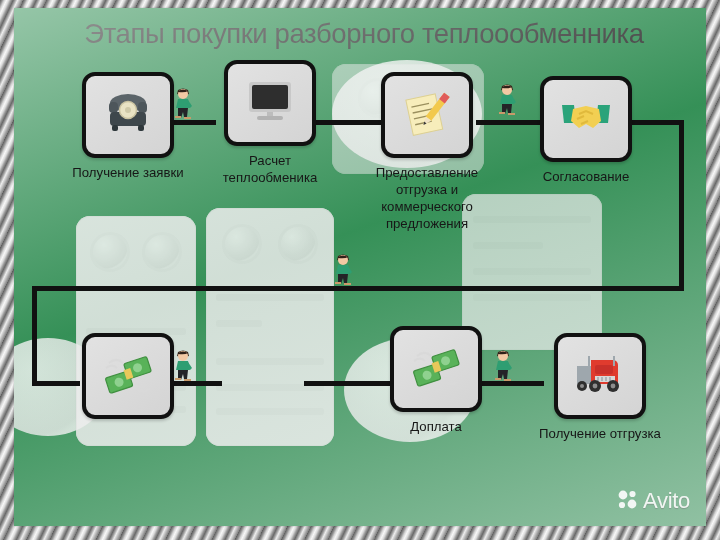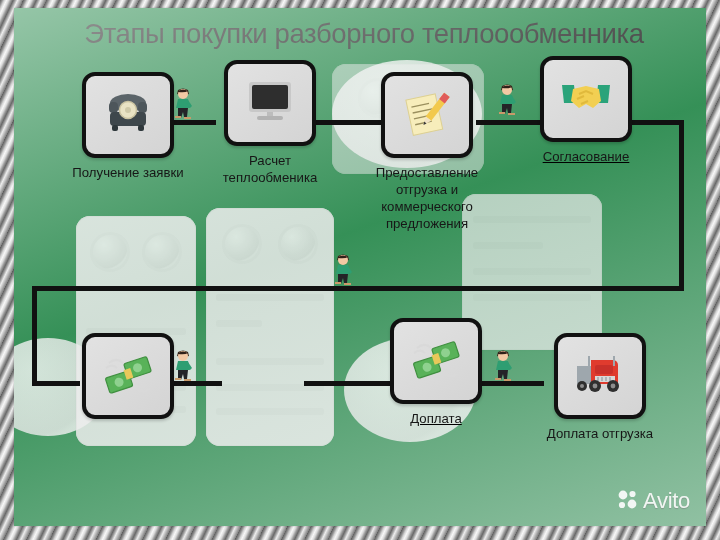--- a/index.html
+++ b/index.html
@@ -213,21 +213,21 @@
           </g>
         </svg>
       </span>
     </div>
     <div class="caption">Предоставление
 отгрузка и
 коммерческого
 предложения</div>
   </div>
 
-  <div class="step" style="left:502px;top:48px;width:140px;text-decoration:underline;">
+  <div class="step" style="left:502px;top:68px;width:140px;">
     <div class="box" style="margin:0 auto;">
       <span>
         <svg width="52" height="40" viewBox="0 0 52 40">
           <polygon points="2,8 14,8 16,26 4,26" fill="#2aa37a"></polygon>
           <polygon points="50,8 38,8 36,26 48,26" fill="#2aa37a"></polygon>
           <path d="M13 12 L26 9 L39 12 L41 24 L33 31 L26 27 L19 31 L11 24 Z" fill="#f2cf52"></path>
           <path d="M19 17 L26 14 L33 17" stroke="#e0b93c" stroke-width="2" fill="none"></path>
           <path d="M17 22 L24 19 M21 27 L28 24" stroke="#e0b93c" stroke-width="2" fill="none"></path>
         </svg>
       </span>
@@ -249,21 +249,21 @@
           <path d="M8 12c5-4 10-4 14 0" stroke="#d9d9d9" stroke-width="2.2" fill="none"></path>
           <path d="M5 17c4-3 8-3 11 0" stroke="#d9d9d9" stroke-width="2.2" fill="none"></path>
           <path d="M34 32c5 4 10 4 14 0" stroke="#d9d9d9" stroke-width="2.2" fill="none"></path>
           <path d="M37 38c4 3 8 3 11 0" stroke="#d9d9d9" stroke-width="2.2" fill="none"></path>
         </svg>
       </span>
     </div>
   </div>
 
 
-  <div class="step" style="left:352px;top:310px;width:140px;text-decoration:underline;">
+  <div class="step" style="left:352px;top:318px;width:140px;">
     <div class="box" style="margin:0 auto;">
       <span>
         <svg width="54" height="46" viewBox="0 0 54 46">
           <g transform="rotate(-18 27 23)">
             <rect x="4" y="20" width="24" height="16" rx="2" fill="#59b259" stroke="#3f8f3f" stroke-width="1.2"></rect>
             <circle cx="16" cy="28" r="4.5" fill="#8fd18f"></circle>
             <rect x="26" y="12" width="24" height="16" rx="2" fill="#59b259" stroke="#3f8f3f" stroke-width="1.2"></rect>
             <circle cx="38" cy="20" r="4.5" fill="#8fd18f"></circle>
             <rect x="24" y="18" width="7" height="10" fill="#e8c85a"></rect>
           </g>
@@ -290,21 +290,21 @@
           <rect x="40" y="4" width="2" height="10" fill="#9ea7ad"></rect>
           <circle cx="22" cy="34" r="6" fill="#2f2f2f"></circle>
             <circle cx="22" cy="34" r="2.4" fill="#8d8d8d"></circle>
           <circle cx="40" cy="34" r="6" fill="#2f2f2f"></circle>
             <circle cx="40" cy="34" r="2.4" fill="#8d8d8d"></circle>
           <circle cx="9" cy="34" r="5" fill="#2f2f2f"></circle>
             <circle cx="9" cy="34" r="2" fill="#8d8d8d"></circle>
         </svg>
       </span>
     </div>
-    <div class="caption">Доплата отгрузка</div>
+    <div class="caption">Получение отгрузка</div>
   </div>
 
   <div class="walker" style="left:158px;top:78px;">
     <svg width="22" height="34" viewBox="0 0 22 34">
       <path d="M6 4 q5-3 10 0 l1 4 q-6 2-12 0 z" fill="#3b2a1e"></path>
       <circle cx="11" cy="8" r="5" fill="#f3c9a4"></circle>
       <path d="M6 5 q5-3 10 0 q-3 2-10 1z" fill="#2f2018"></path>
       <path d="M6 13 h10 l2 9 h-14 z" fill="#2e9e72"></path>
       <path d="M16 14 l4 6 -2 2 -4 -6z" fill="#2e9e72"></path>
       <path d="M6 22 h10 l-1 9 -3 0 -1-5 -2 6 -3 0z" fill="#242428"></path>

